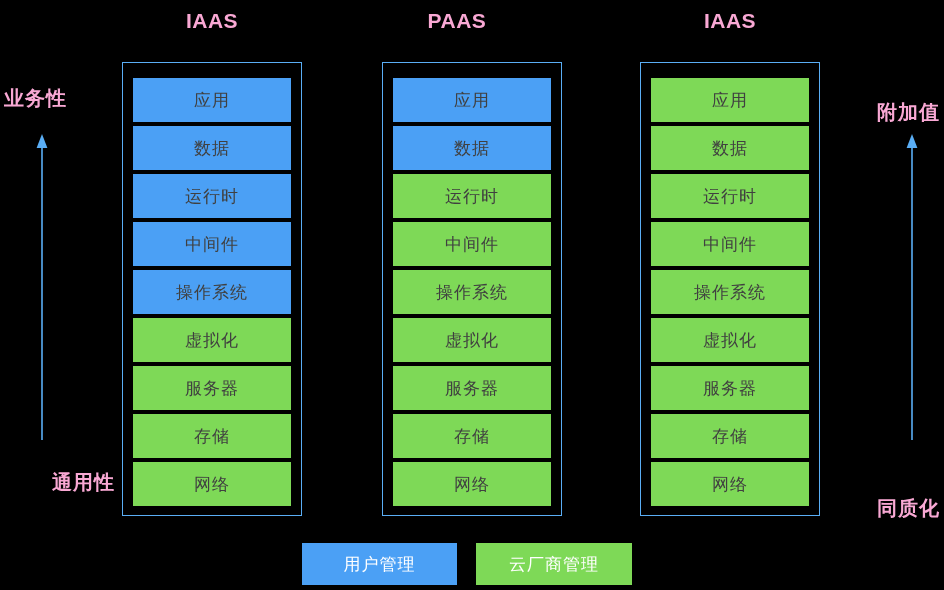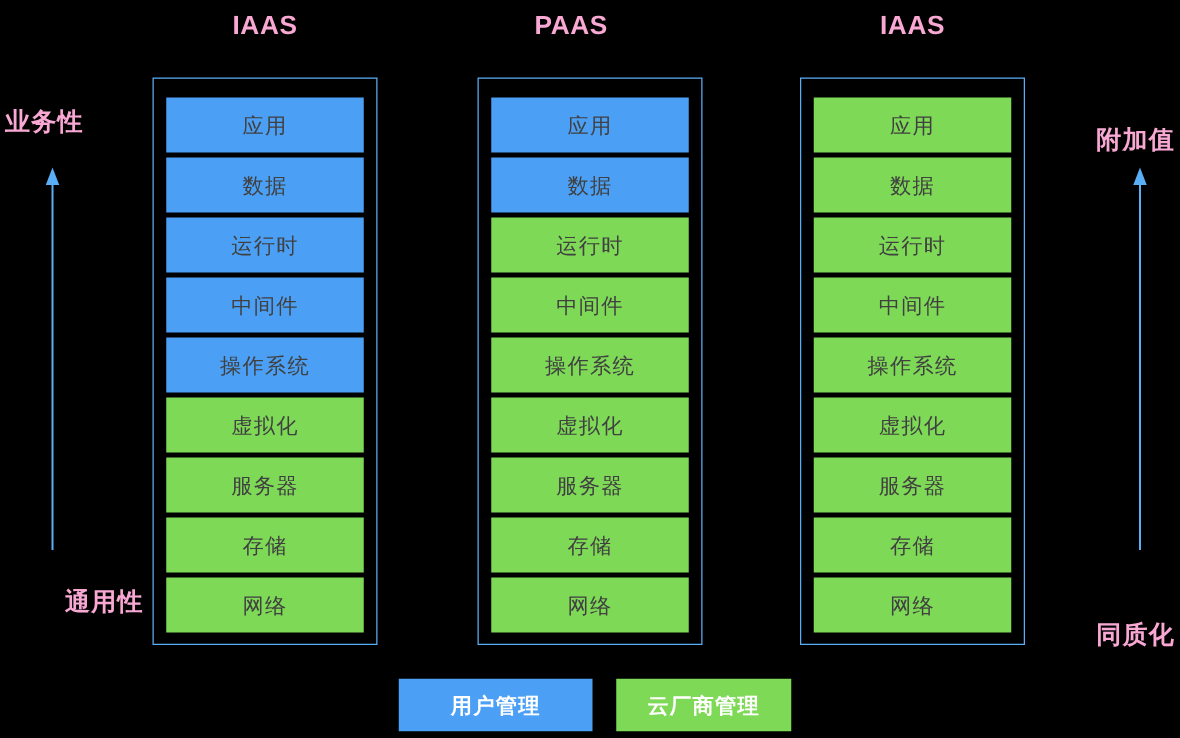--- a/index.html
+++ b/index.html
@@ -84,38 +84,37 @@
   #axis-right-top    { right: 4px; top: 100px;  }
   #axis-right-bottom { right: 4px; top: 496px; }
 
   .axis-arrow { position: absolute; }
   #arrow-left  { left: 32px;  top: 132px; }
   #arrow-right { right: 22px; top: 132px; }
 
   
   .legend {
     position: absolute;
-    left: 319px;
+    left: 302px;
     top: 543px;
     display: flex;
     gap: 19px;
-    font-weight: bold;
   }
   .legend-item {
     height: 42px;
     display: flex;
     align-items: center;
     justify-content: center;
     color: #ffffff;
     font-size: 17px;
     letter-spacing: 1px;
     padding: 0 12px;
   }
   .legend-item.blue  { background: #4BA0F5; width: 155px; }
-  .legend-item.green { background: #7ED957; width: 140px; }
+  .legend-item.green { background: #7ED957; width: 156px; }
 </style>
 </head>
 <body>
 
 <div id="stage">
 
   <div id="hdr-0" class="col-header">IAAS</div>
   <div id="hdr-1" class="col-header">PAAS</div>
   <div id="hdr-2" class="col-header">IAAS</div>
 

